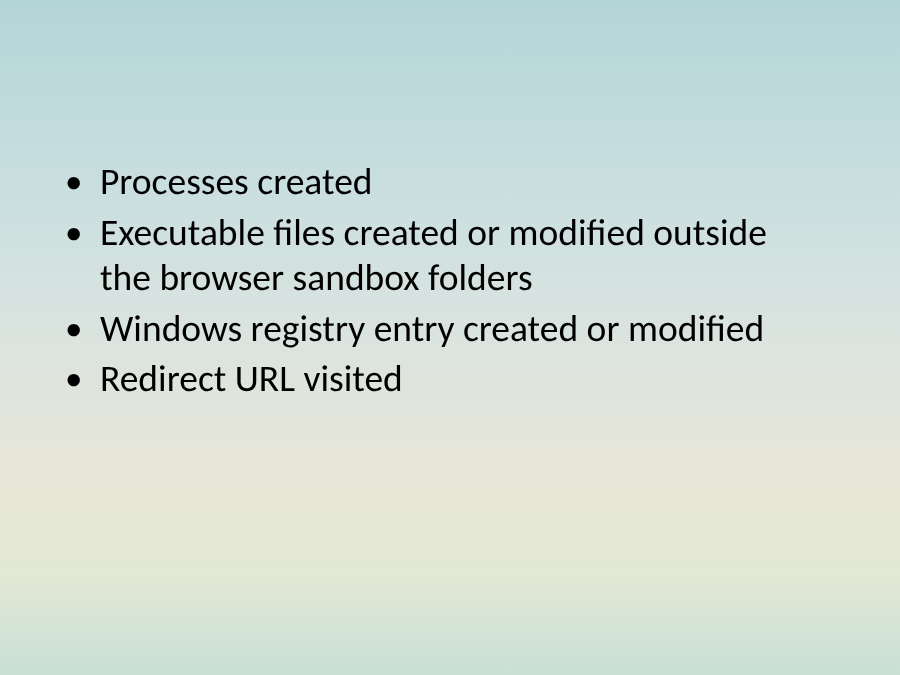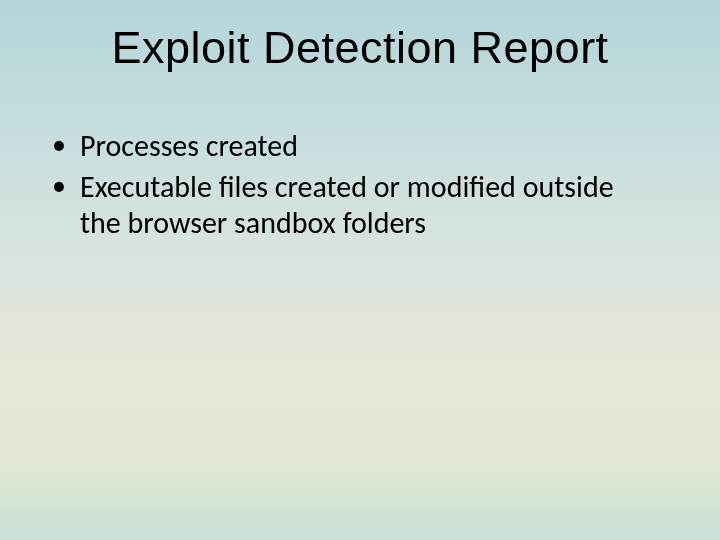--- a/index.html
+++ b/index.html
@@ -64,20 +64,21 @@
     left: 10px;
     top: 0;
     font-size: 28px;
     color: #000;
   }
 </style>
 </head>
 <body>
 
 <div class="slide">
-  <div class="title">Exploit Detection Report</div>
   <div class="content">
     <ul class="bullets">
       <li>Processes created</li>
       <li>Executable files created or modified outside the browser sandbox folders</li>
+      <li>Windows registry entry created or modified</li>
+      <li>Redirect URL visited</li>
     </ul>
   </div>
 </div>
 
 </body></html>

